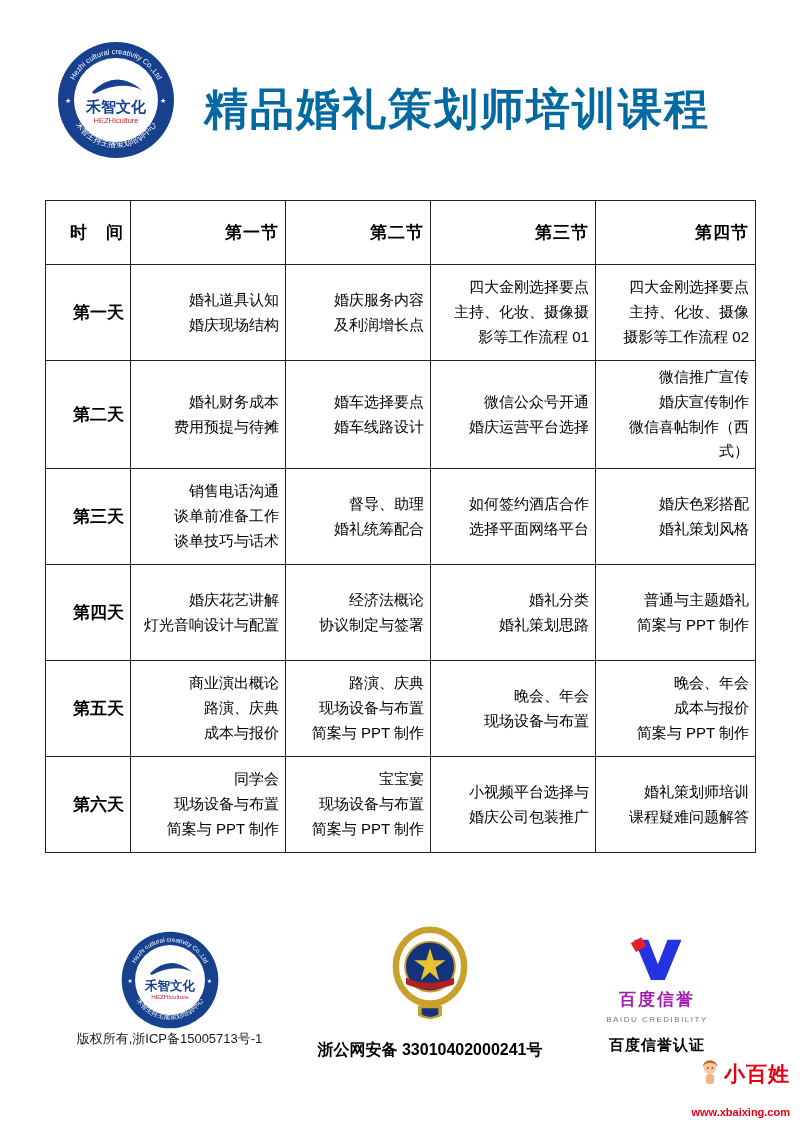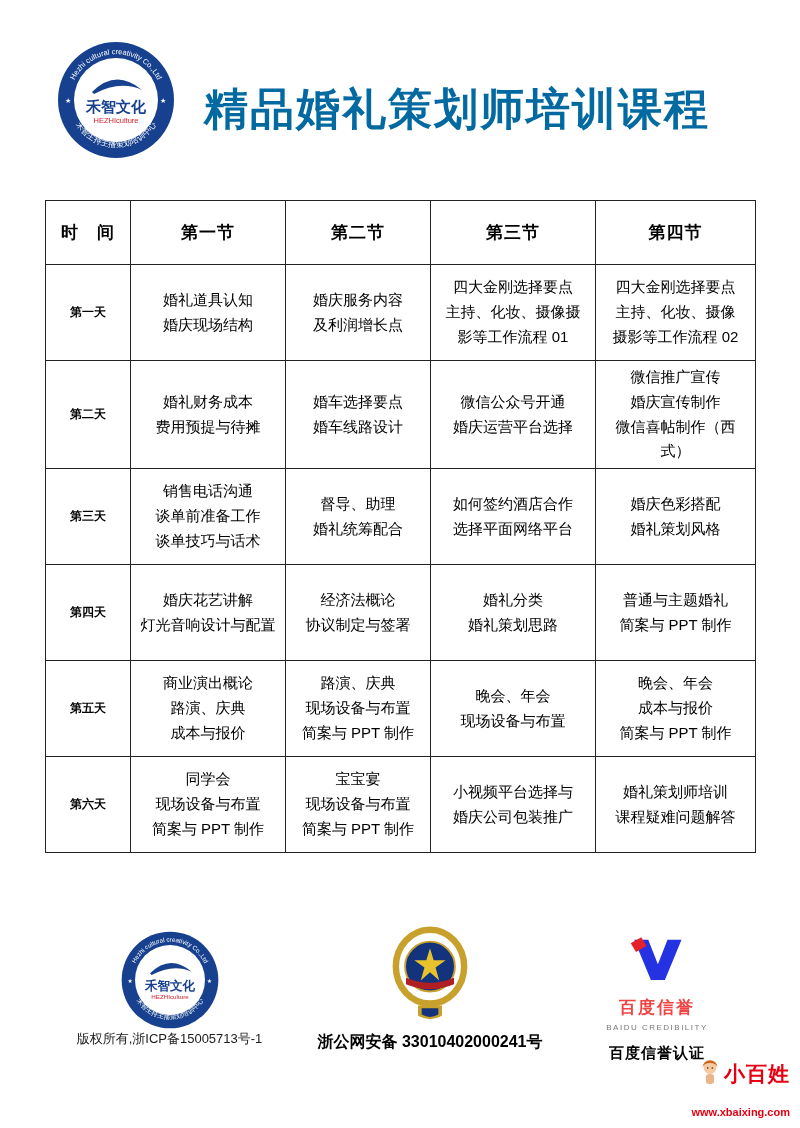--- a/index.html
+++ b/index.html
@@ -27,44 +27,44 @@
   table.schedule {
     position:absolute; top:200px; left:45px; width:710px;
     border-collapse:collapse; table-layout:fixed;
   }
   .schedule col.c0 { width:85px; }
   .schedule col.c1 { width:155px; }
   .schedule col.c2 { width:145px; }
   .schedule col.c3 { width:165px; }
   .schedule col.c4 { width:160px; }
   .schedule th, .schedule td {
-    border:1px solid #222; text-align:center; vertical-align:middle;
+    border:1px solid #222; text-align:right; vertical-align:middle;
     white-space:pre-line; padding:4px 6px;
   }
   .schedule thead tr { height:64px; }
   .schedule thead th { font-size:17px; font-weight:bold; letter-spacing:1px; }
   .schedule tbody tr { height:96px; }
-  .schedule tbody th { font-size:12px; font-weight:bold;font-family:Liberation Mono, monospace; }
+  .schedule tbody th { font-size:17px; font-weight:bold;font-family:Liberation Mono, monospace; }
   .schedule td { font-size:15px; line-height:1.65; font-weight:500; }
 
   
   .foot-col { position:absolute; text-align:center; }
   .col-left { left:62px; top:930px; width:215px; }
   .logo-foot { width:100px; height:100px; margin:0 auto; }
   .copyright { font-size:13px; color:#1a1a1a; white-space:nowrap; }
 
   .col-mid { left:300px; top:926px; width:260px; }
   .badge-wrap { width:84px; height:96px; margin:0 auto; }
   .badge-wrap svg { width:100%; height:100%; display:block; }
-  .security { font-size:16px; font-weight:bold; margin-top:10px; white-space:nowrap; }
+  .security { font-size:16px; font-weight:bold; margin-top:18px; white-space:nowrap; }
 
   .col-right { left:572px; top:934px; width:170px; }
   .baidu-wrap { width:56px; height:50px; margin:0 auto; }
   .baidu-wrap svg { width:100%; height:100%; display:block; }
-  .baidu-name { font-size:17px; font-weight:bold; color:#ef4444; margin-top:12px; letter-spacing:2px; }
+  .baidu-name { font-size:17px; font-weight:bold; color:#a21caf; margin-top:4px; letter-spacing:2px; }
   .baidu-en { font-size:8px; color:#777; letter-spacing:1.5px; margin-top:4px; }
   .baidu-cert { font-size:15px; font-weight:bold; margin-top:12px; letter-spacing:1px; }
 
   
   .watermark { position:absolute; right:10px; bottom:10px; text-align:center; }
   .wm-row { display:flex; align-items:flex-end; justify-content:flex-end; gap:3px; }
   .wm-name { color:#e60012; font-size:21px; font-weight:900; letter-spacing:1px; }
   .wm-url { color:#e60012; font-size:11px; font-weight:bold; margin-top:18px; }
   .mascot { width:22px; height:30px; display:inline-block; }
   .mascot svg { width:100%; height:100%; display:block; }

